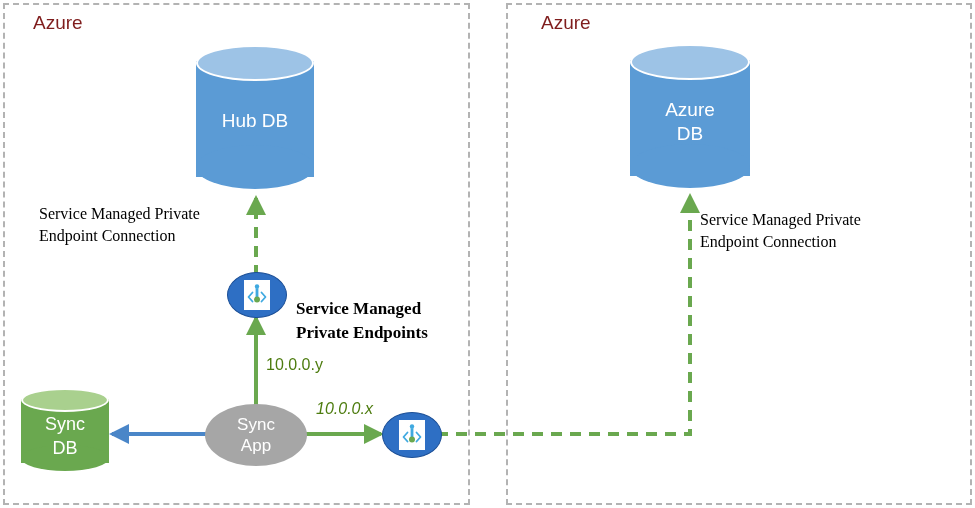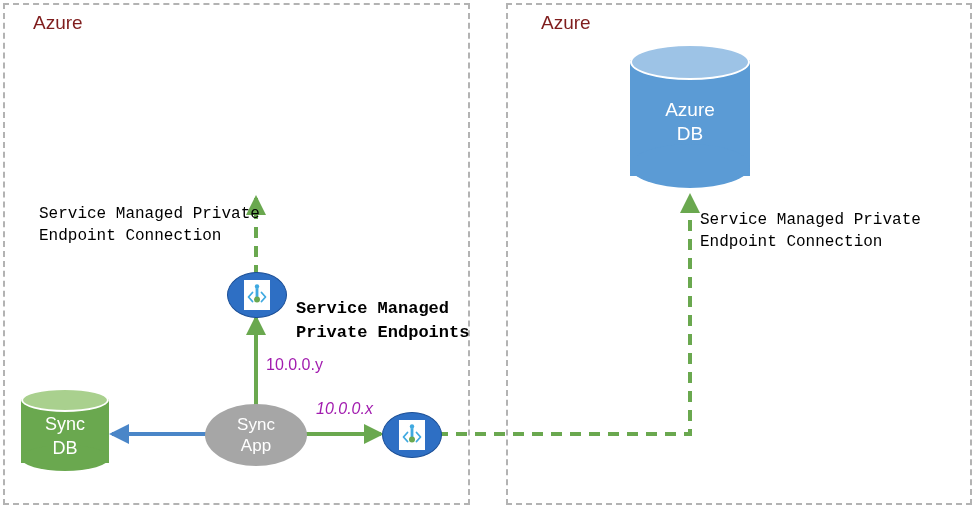--- a/index.html
+++ b/index.html
@@ -110,32 +110,32 @@
     height: 508px;
     pointer-events: none;
   }
 
   
   .annot {
     position: absolute;
     font-size: 16px;
     line-height: 22px;
     color: #000000;
-    font-family: Liberation Mono, monospace;
+    font-family: Liberation Serif, serif;
     white-space: pre-line;
   }
   .annot.bold {
     font-weight: bold;
     font-size: 17px;
     line-height: 24px;
   }
   .ip-label {
     position: absolute;
     font-size: 16px;
-    color: #a21caf;
+    color: #4d7c0f;
     font-family: "Liberation Sans", sans-serif;
     white-space: nowrap;
   }
 </style>
 </head>
 <body>
 
 <div id="canvas">
 
   <div class="zone" style="left:3px; top:3px; width:467px; height:502px;"></div>
@@ -168,20 +168,26 @@
 
     <g>
       <path d="M 437 434 L 690 434 L 690 196" stroke="#6aa84f" stroke-width="4" fill="none" stroke-dasharray="11 8" marker-end="url(#arrow-green)"></path>
     </g>
 
     <g>
       <path d="M 212 434 L 112 434" stroke="#4a86c8" stroke-width="4" fill="none" marker-end="url(#arrow-blue)"></path>
     </g>
   </svg>
 
+  <div class="cylinder" style="left:196px; top:45px; width:118px; height:148px;">
+    <div class="cyl-body" style="top:16px; height:116px; background:#5b9bd5;"></div>
+    <div class="cyl-bottom" style="top:100px; height:44px; background:#5b9bd5;"></div>
+    <div class="cyl-top" style="top:0px; height:36px; background:#9dc3e6; border:2px solid #ffffff; box-sizing:border-box;"></div>
+    <div class="cyl-text" style="top:64px;">Hub DB</div>
+  </div>
 
   <div class="cylinder" style="left:630px; top:44px; width:120px; height:148px;">
     <div class="cyl-body" style="top:16px; height:116px; background:#5b9bd5;"></div>
     <div class="cyl-bottom" style="top:100px; height:44px; background:#5b9bd5;"></div>
     <div class="cyl-top" style="top:0px; height:36px; background:#9dc3e6; border:2px solid #ffffff; box-sizing:border-box;"></div>
     <div class="cyl-text" style="top:54px;">Azure</div>
     <div class="cyl-text" style="top:78px;">DB</div>
   </div>
 
   <div class="cylinder" style="left:21px; top:388px; width:88px; height:86px;">

